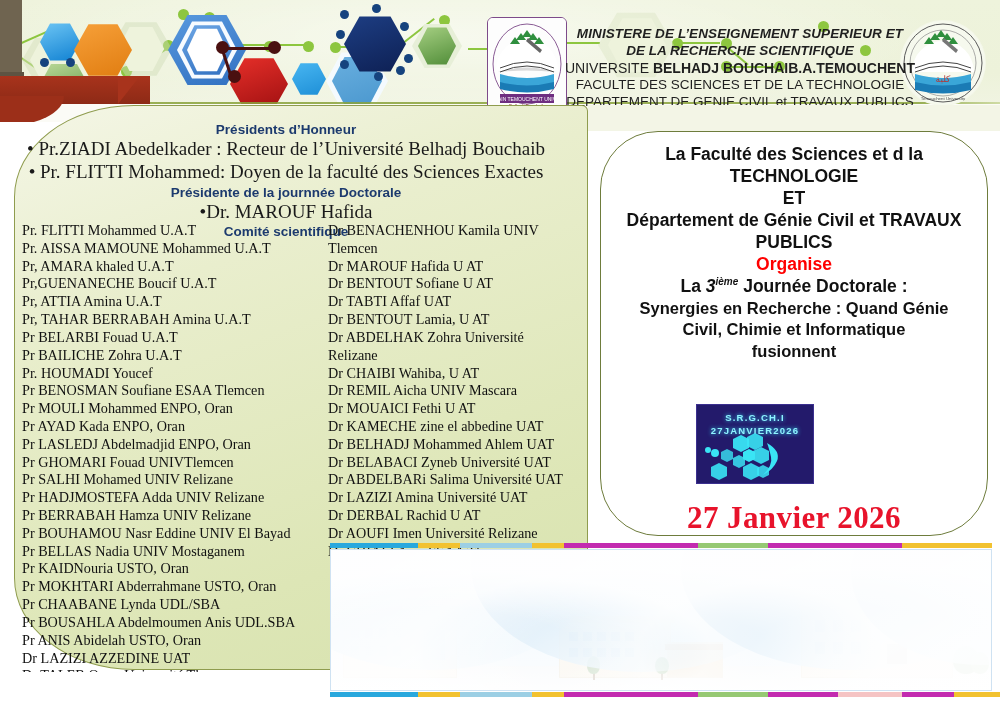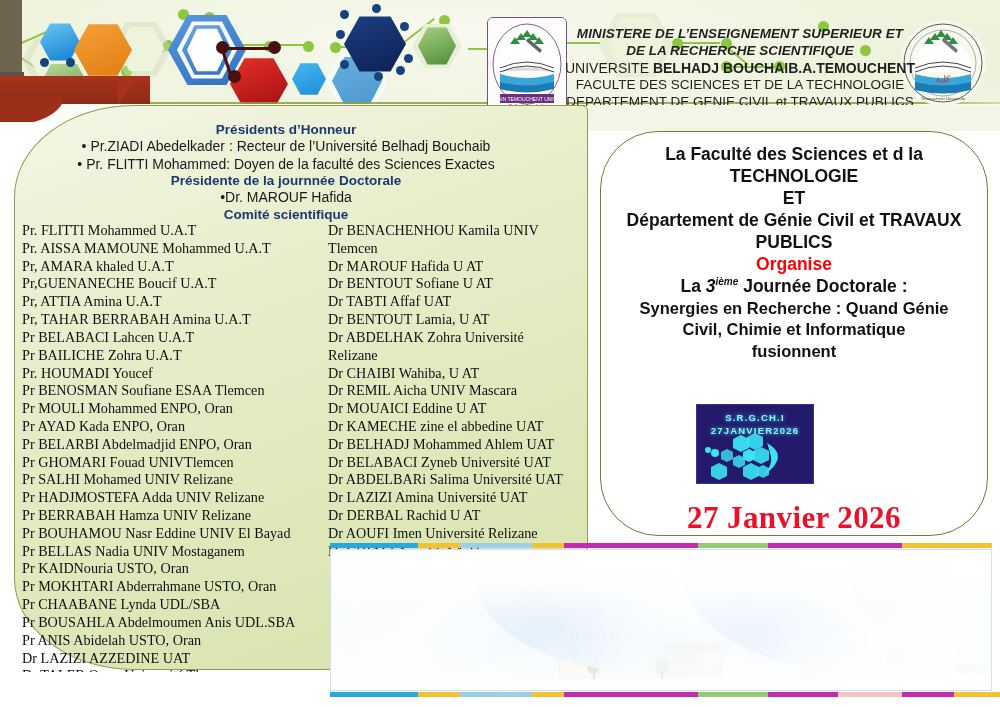--- a/index.html
+++ b/index.html
@@ -120,21 +120,21 @@
     text-align:center;
   }
   .h-title{
     font-family:"Liberation Sans", sans-serif;
     font-weight:bold;font-size:13.5px;color:#1c3a6e;
     margin:0 0 1px 0;
   }
   .h-item{
     font-size:15.5px;margin:0 0 1px 0;line-height:1.18;
   }
-  .h-item.sans{font-family:Liberation Sans, sans-serif;font-size:14px;}
+  .h-item.sans{font-family:Liberation Serif, serif;font-size:19px;}
 
   
   .committee{
     position:absolute;left:22px;top:222px;width:556px;height:440px;
   }
   .col{
     position:absolute;top:0;
     font-size:14.2px;line-height:1.255;
     color:#111;
   }
@@ -418,27 +418,27 @@
   </div>
 
   <div class="committee">
     <div class="col col-a" id="col-a">
         <div class="row">Pr. FLITTI Mohammed     U.A.T</div>
         <div class="row">Pr. AISSA MAMOUNE Mohammed  U.A.T</div>
         <div class="row">Pr, AMARA khaled      U.A.T</div>
         <div class="row">Pr,GUENANECHE Boucif    U.A.T</div>
         <div class="row">Pr, ATTIA Amina     U.A.T</div>
         <div class="row">Pr, TAHAR BERRABAH Amina  U.A.T</div>
-        <div class="row">Pr BELABACI Lahcen    U.A.T</div>
+        <div class="row">Pr BELARBI Fouad    U.A.T</div>
         <div class="row">Pr BAILICHE Zohra   U.A.T</div>
         <div class="row">Pr. HOUMADI Youcef</div>
         <div class="row">Pr BENOSMAN Soufiane   ESAA Tlemcen</div>
         <div class="row">Pr   MOULI Mohammed  ENPO, Oran</div>
         <div class="row">Pr  AYAD Kada                ENPO, Oran</div>
-        <div class="row">Pr  BELARBI Abdelmadjid ENPO, Oran</div>
+        <div class="row">Pr  LASLEDJ Abdelmadjid ENPO, Oran</div>
         <div class="row">Pr  GHOMARI  Fouad        UNIVTlemcen</div>
         <div class="row">Pr SALHI Mohamed     UNIV Relizane</div>
         <div class="row">Pr  HADJMOSTEFA  Adda UNIV Relizane</div>
         <div class="row">Pr  BERRABAH  Hamza     UNIV Relizane</div>
         <div class="row">Pr  BOUHAMOU Nasr Eddine   UNIV El Bayad</div>
         <div class="row">Pr BELLAS Nadia    UNIV Mostaganem</div>
         <div class="row">Pr KAIDNouria USTO, Oran</div>
         <div class="row">Pr MOKHTARI Abderrahmane   USTO, Oran</div>
         <div class="row">Pr  CHAABANE  Lynda     UDL/SBA</div>
         <div class="row">Pr BOUSAHLA Abdelmoumen Anis  UDL.SBA</div>
@@ -448,21 +448,21 @@
       </div>
     <div class="col col-b" id="col-b">
         <div class="row">Dr BENACHENHOU Kamila UNIV Tlemcen</div>
         <div class="row">Dr  MAROUF Hafida U AT</div>
         <div class="row">Dr  BENTOUT Sofiane U AT</div>
         <div class="row">Dr TABTI  Affaf  UAT</div>
         <div class="row">Dr  BENTOUT Lamia, U AT</div>
         <div class="row">Dr  ABDELHAK Zohra Université Relizane</div>
         <div class="row">Dr  CHAIBI Wahiba, U AT</div>
         <div class="row">Dr  REMIL Aicha UNIV  Mascara</div>
-        <div class="row">Dr MOUAICI  Eddine U AT</div>
+        <div class="row">Dr MOUAICI  Fethi U AT</div>
         <div class="row">Dr  KAMECHE zine el abbedine UAT</div>
         <div class="row">Dr BELHADJ  Mohammed Ahlem   UAT</div>
         <div class="row">Dr  BELABACI Zyneb Université  UAT</div>
         <div class="row">Dr ABDELBARi Salima Université  UAT</div>
         <div class="row">Dr LAZIZI Amina Université  UAT</div>
         <div class="row">Dr  DERBAL Rachid U AT</div>
         <div class="row">Dr AOUFI Imen Université Relizane</div>
         <div class="row">Dr  CHIALI  Anis ESAA Tlemcen</div>
       </div>
   </div>

